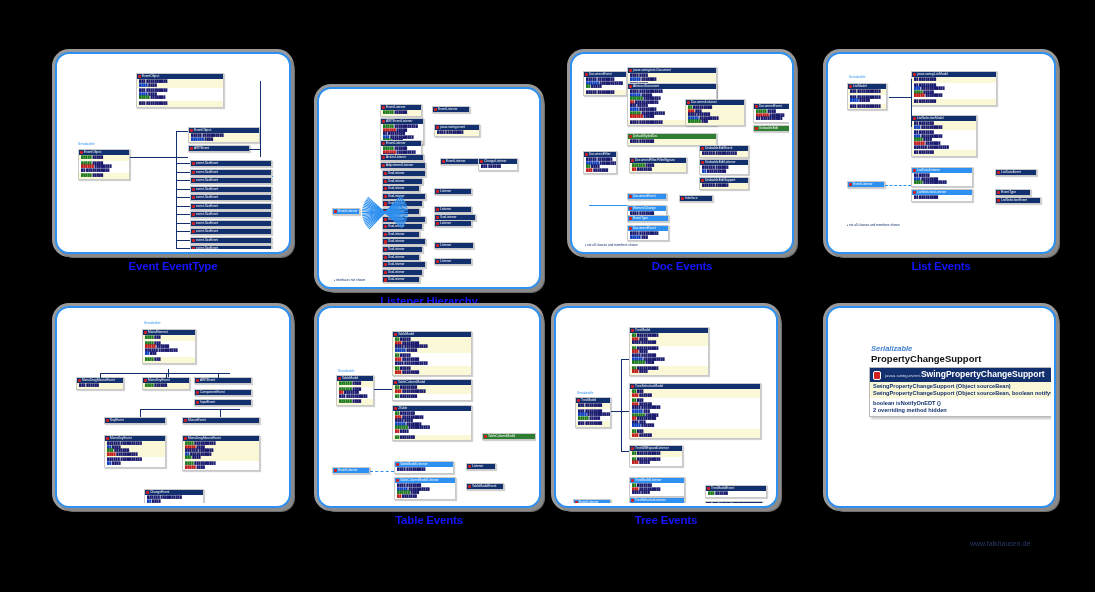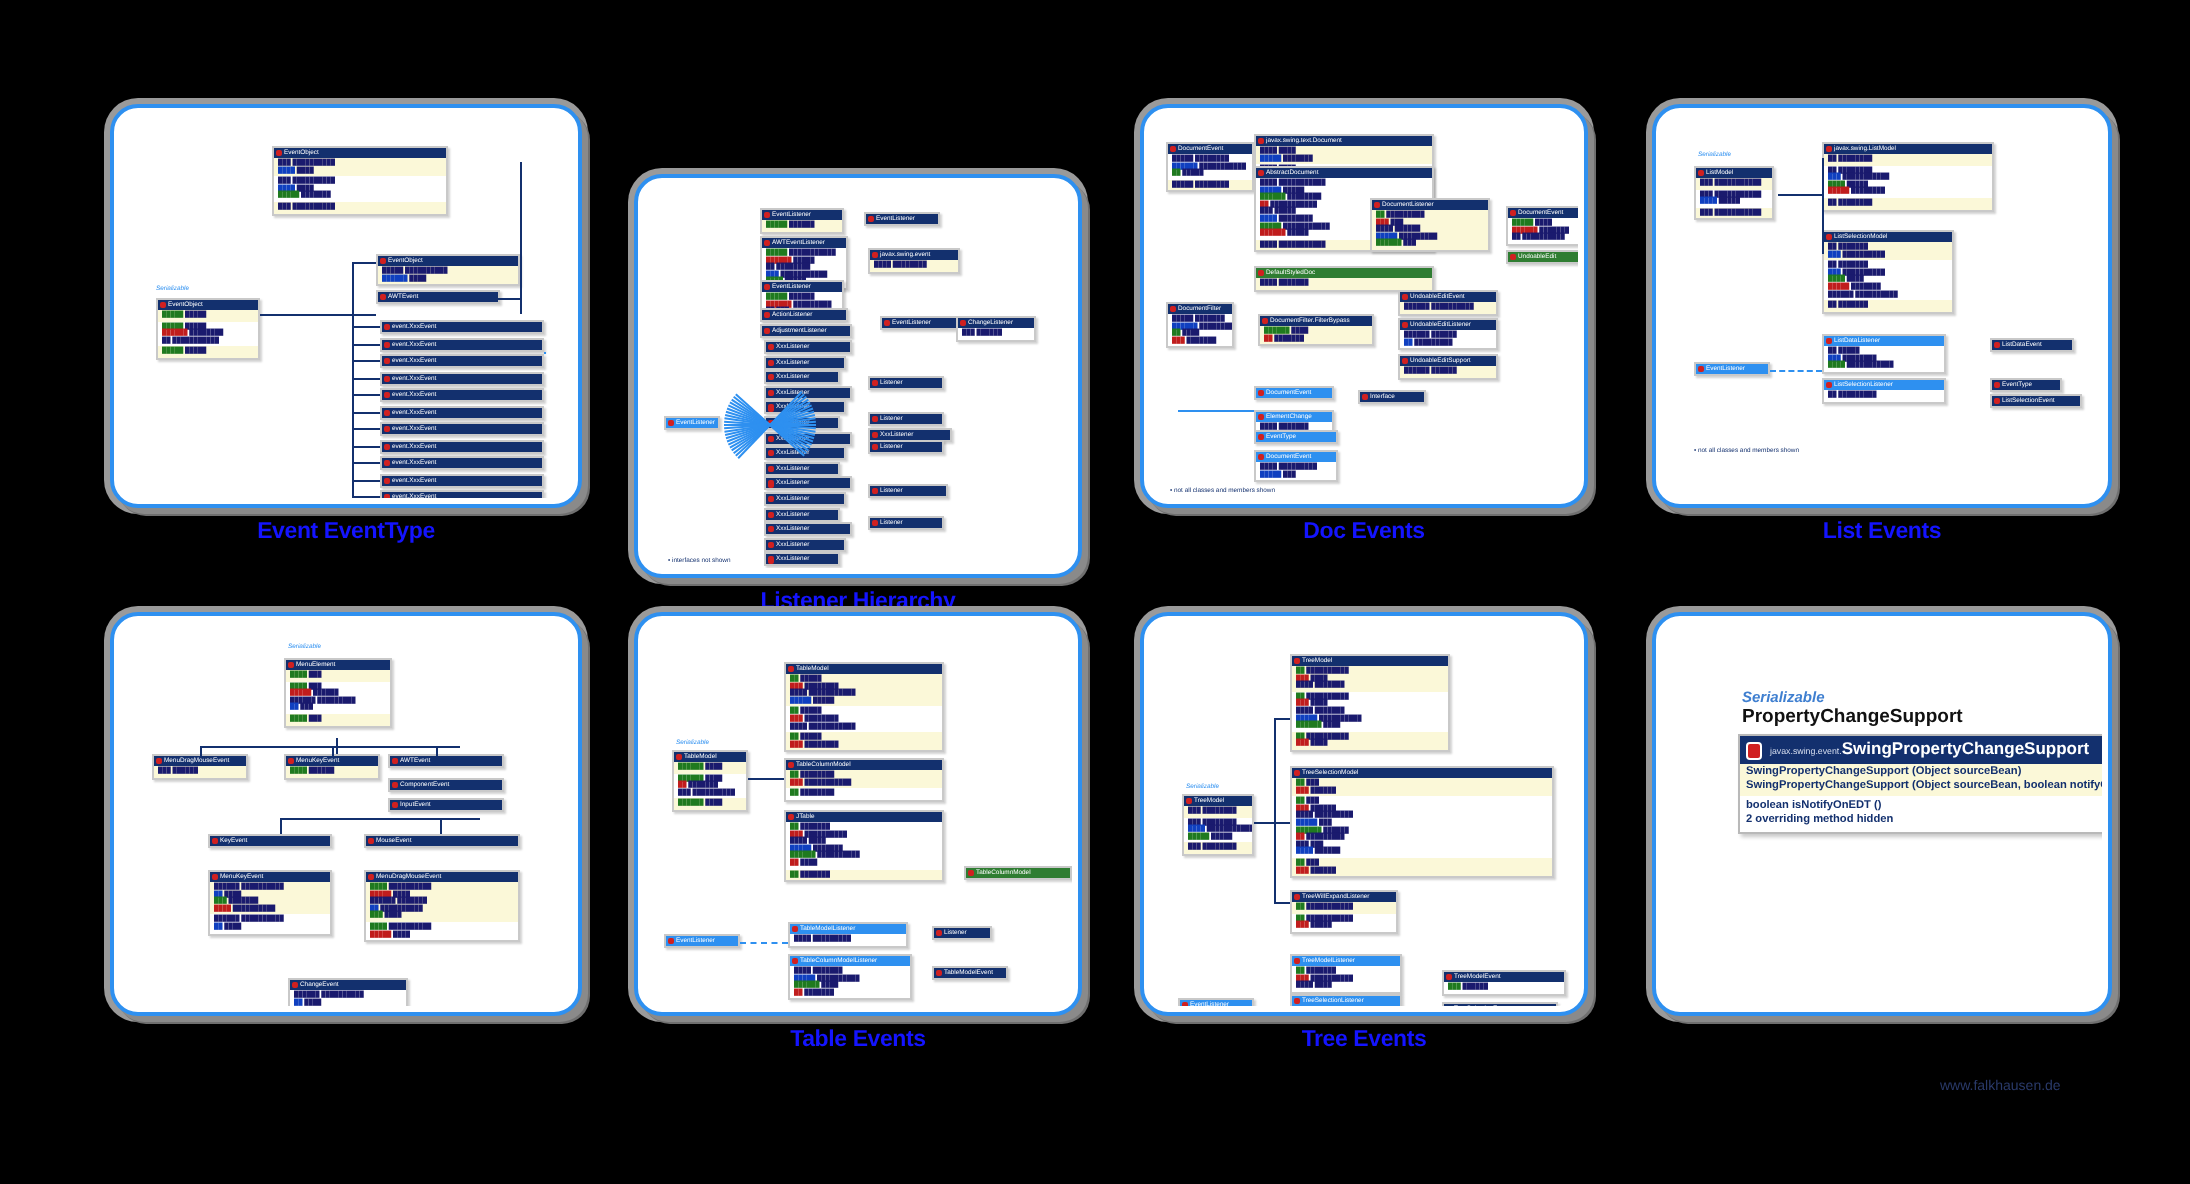--- a/index.html
+++ b/index.html
@@ -738,21 +738,21 @@
             <div class="hd">Listener</div>
           </div>
           <div class="uml" style="left:144px;top:172px;width:38px;">
             <div class="hd">TableModelEvent</div>
           </div>
           <div class="ln d" style="left:48px;top:160px;width:24px;height:1px;"></div>
         </div>
       </div>
       <div class="caption" style="top:208px;">Table Events</div>
     </div>
-    <div class="panel" style="left:570px;top:306px;width:224px;height:202px;">
+    <div class="panel" style="left:554px;top:306px;width:224px;height:202px;">
       <div class="frame">
         <div class="canvas">
           <div class="uml" style="left:70px;top:16px;width:80px;">
             <div class="hd">TreeModel</div>
             <div class="sec y">
               <div><span class="gr">██</span> ██████████</div>
               <div><span class="r">███</span> ████</div>
               <div><span class="">████</span> ███████</div>
             </div>
             <div class="sec w">

